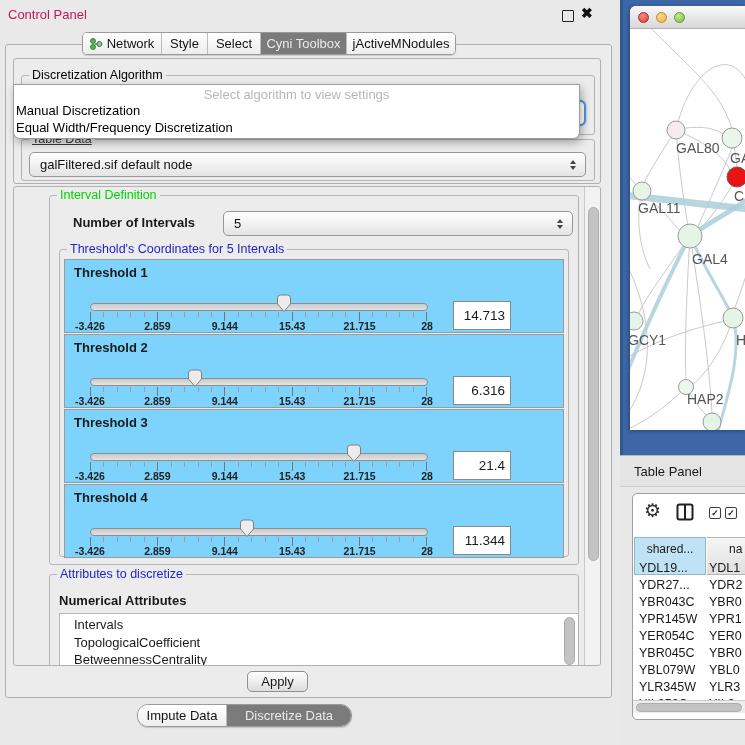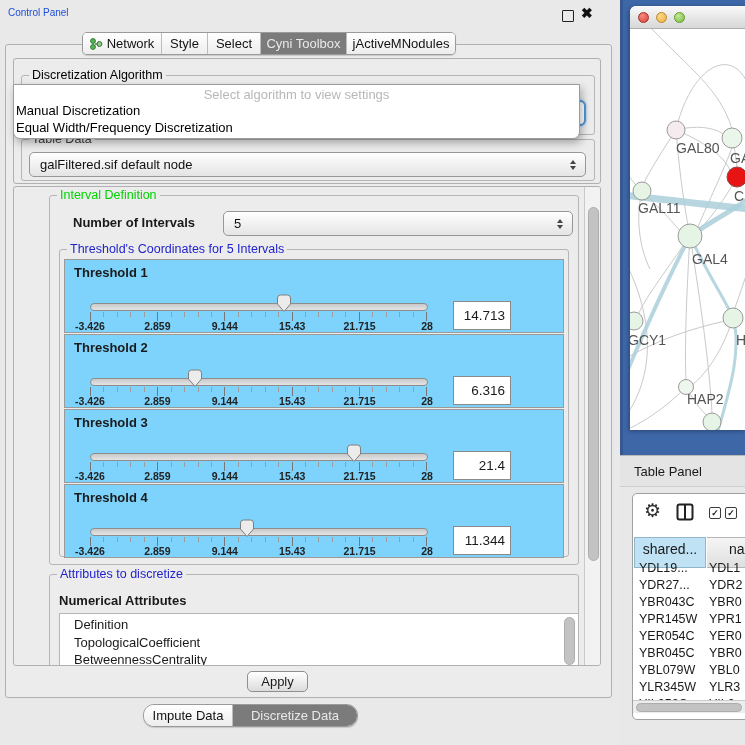--- a/index.html
+++ b/index.html
@@ -1,20 +1,20 @@
 <!DOCTYPE html>
 <html><head>
 <meta charset="utf-8">
 <style>
   html,body{margin:0;padding:0;}
   .root{position:relative;width:745px;height:745px;background:#e9e9e9;overflow:hidden;
         font-family:"Liberation Sans",sans-serif;color:#1a1a1a;font-size:13px;}
   .abs{position:absolute;}
   
-  .cp-title{left:8px;top:7px;font-size:10px;color:#1d4ed8;}
+  .cp-title{left:8px;top:7px;font-size:13px;color:#be185d;}
   .float-btn{left:562px;top:10px;width:10px;height:10px;border:1.5px solid #222;border-radius:1px;}
   .close-btn{left:581px;top:5px;font-size:14px;font-weight:bold;color:#111;}
   
   .seg{display:flex;border:1px solid #9a9a9a;border-radius:5px;overflow:hidden;background:#fdfdfd;
        box-shadow:0 1px 1px rgba(0,0,0,.15);z-index:12;}
   .seg .tab{display:flex;align-items:center;justify-content:center;height:21px;font-size:13px;
        background:linear-gradient(#ffffff,#ededed);border-left:1px solid #bcbcbc;color:#111;}
   .seg .tab:first-child{border-left:none;}
   .seg .tab.sel{background:#7b7b7b;color:#e9e9e9;}
   
@@ -60,21 +60,21 @@
   .titlebar{height:22px;background:linear-gradient(#f9f9f9,#d7d7d7);border-bottom:1px solid #aeaeae;
             display:flex;align-items:center;padding-left:8px;gap:7px;}
   .light{width:11px;height:11px;border-radius:50%;}
   .tp-head{left:620px;top:455px;width:125px;height:32px;background:#e4e4e4;border-top:1px solid #b8b8b8;
            border-bottom:1px solid #cecece;line-height:32px;padding-left:14px;box-sizing:border-box;font-size:13px;color:#1a1a1a;}
   .tp-body{left:620px;top:487px;width:125px;height:258px;background:#e8e8e8;}
   .card{position:absolute;left:12px;top:6px;width:113px;height:225px;background:#fff;border:1px solid #a0a0a0;
         border-radius:5px 0 0 5px;overflow:hidden;}
   .chk{position:absolute;width:10px;height:10px;border:1.5px solid #3c3c3c;border-radius:2px;
        font-size:9px;line-height:10px;text-align:center;color:#222;font-weight:bold;}
-  .hcell{position:absolute;top:43px;height:31px;font-size:14px;line-height:22px;box-sizing:border-box;}
+  .hcell{position:absolute;top:43px;height:38px;font-size:12px;line-height:22px;box-sizing:border-box;}
   .trow-c1{position:absolute;left:2px;width:70px;font-size:12.5px;line-height:17px;padding-left:4px;white-space:nowrap;overflow:hidden;}
   .trow-c2{position:absolute;left:76px;width:40px;font-size:12.5px;line-height:17px;white-space:nowrap;}
 </style>
 </head>
 <body>
 
 <div class="root">
 
   <div class="abs cp-title">Control Panel</div>
   <div class="abs float-btn"></div>
@@ -109,21 +109,21 @@
 
   <div class="abs panel" style="left:13px;top:58px;width:586px;height:124px;">
 
     <div class="abs group" style="left:7px;top:16px;width:572px;height:58px;">
       <span class="gtitle" style="color:#000000;">Discretization Algorithm</span>
 
       <div class="abs" style="left:10px;top:24px;width:550px;height:22px;background:#fff;border:2px solid #4f94d4;border-radius:6px;box-shadow:0 0 3px #7fb4e4;"></div>
     </div>
 
     <div class="abs group" style="left:7px;top:80px;width:572px;height:40px;">
-      <span class="gtitle" style="color:#3c3c3c;">Table Data</span>
+      <span class="gtitle" style="color:#3c3c3c;text-decoration:underline;">Table Data</span>
     </div>
     <div class="abs combo" style="left:15px;top:93px;width:555px;height:23px;">
       <span class="ctext">galFiltered.sif default node</span>
       <span class="spin">
           <i class="up"></i>
           <i class="dn"></i>
         </span>
     </div>
   </div>
 
@@ -234,34 +234,34 @@
         <span style="left:100%;">28</span>
       </div>
       <div class="val">11.344</div>
     </div>
 
     <div class="abs group" style="left:35px;top:387px;width:528px;height:110px;">
       <span class="gtitle" style="color:#2222cc;">Attributes to discretize</span>
     </div>
     <div class="abs" style="left:45px;top:406px;font-weight:bold;">Numerical Attributes</div>
     <div class="abs" style="left:45px;top:426px;width:518px;height:80px;background:#fff;border:1px solid #b5b5b5;">
-      <div style="padding:2px 0 0 14px;line-height:17.5px;">Definition</div>
+      <div style="padding:2px 0 0 14px;line-height:17.5px;">Intervals</div>
       <div style="padding-left:14px;line-height:17.5px;">TopologicalCoefficient</div>
       <div style="padding-left:14px;line-height:17.5px;">BetweennessCentrality</div>
       <div class="abs sb-thumb" style="right:3px;top:3px;width:9px;height:46px;"></div>
     </div>
 
     <div class="abs sb-v" style="left:570px;top:0;width:16px;height:478px;">
       <div class="abs sb-thumb" style="left:2.5px;top:20px;width:9px;height:352px;"></div>
     </div>
   </div>
 
   <div class="abs btn" style="left:247px;top:671px;width:59px;height:19px;line-height:19px;">Apply</div>
 
-  <div class="abs seg" style="left:143px;top:704px;border-radius:11px;">
+  <div class="abs seg" style="left:137px;top:704px;border-radius:11px;">
     <div class="tab" style="width:88px;">
         <span>Impute Data</span>
       </div>
     <div class="tab sel" style="width:124px;">
         <span>Discretize Data</span>
       </div>
   </div>
 
   <div class="abs desktop"></div>
 

